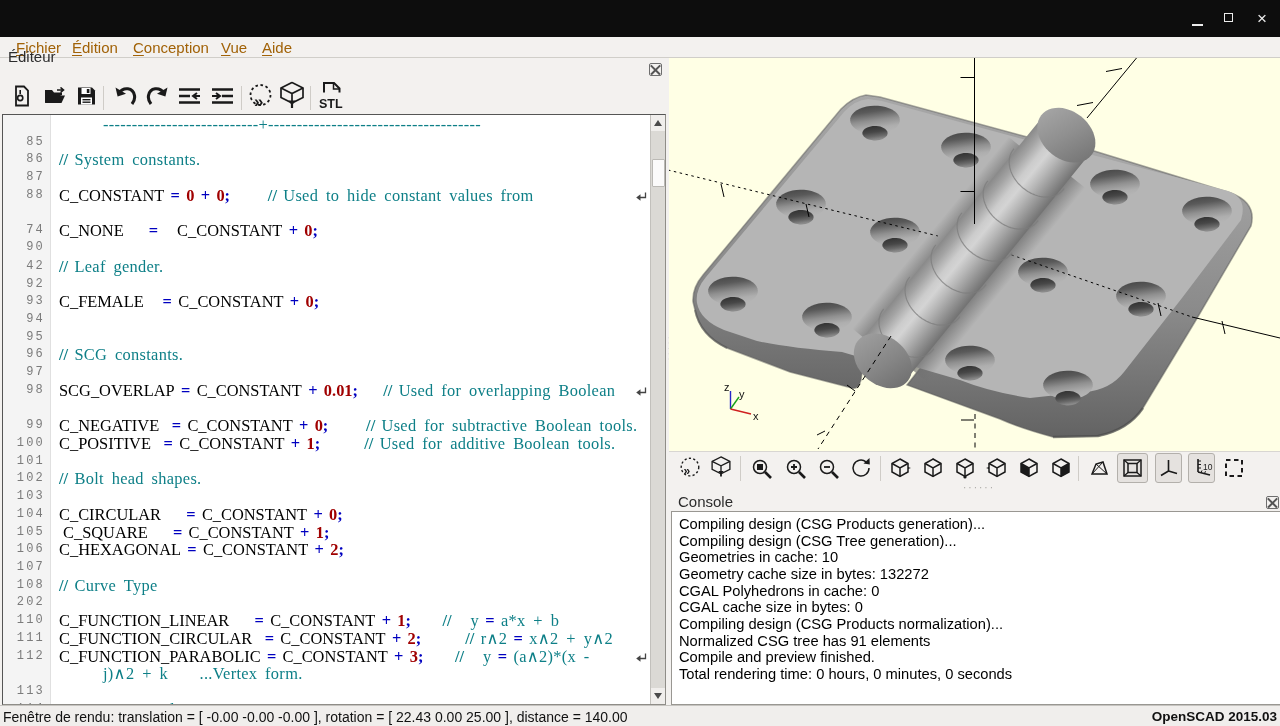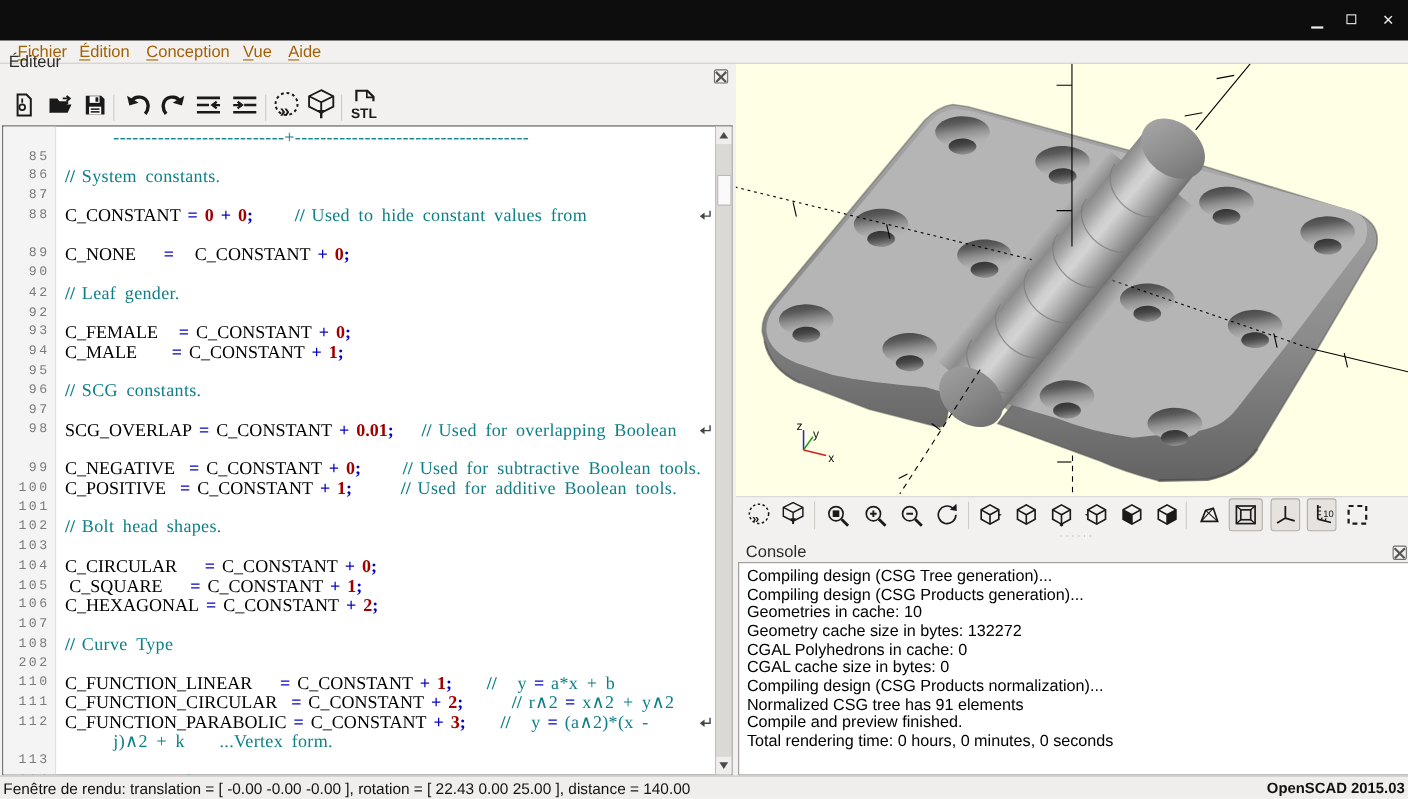--- a/index.html
+++ b/index.html
@@ -120,30 +120,29 @@
 <div class="ln" style="top:18.7px">85</div>
 <div class="ln" style="top:36.4px">86</div>
 <div class="cl" style="top:36.4px;left:56px"><cb>//</cb>&nbsp;<c>System&nbsp;constants.</c></div>
 <div class="ln" style="top:54.2px">87</div>
 <div class="ln" style="top:71.9px">88</div>
 <div class="cl" style="top:71.9px;left:56px"><i>C_CONSTANT</i>&nbsp;<o>=</o>&nbsp;<n>0</n>&nbsp;<o>+</o>&nbsp;<n>0</n><o>;</o>&nbsp;&nbsp;&nbsp;&nbsp;&nbsp;&nbsp;<cb>//</cb>&nbsp;<c>Used&nbsp;to&nbsp;hide&nbsp;constant&nbsp;values&nbsp;from</c></div>
 <div class="wm" style="top:73.9px"><svg width="12" height="11" viewBox="0 0 12 11">
         <path d="M10.5 0.5 V5.5 H3" fill="none" stroke="#444" stroke-width="1.3"></path>
         <path d="M5.5 2.2 L1.2 5.5 L5.5 8.8 Z" fill="#444"></path>
       </svg></div>
-<div class="ln" style="top:107.3px">89</div>
+<div class="ln" style="top:107.3px">74</div>
 <div class="cl" style="top:107.3px;left:56px"><i>C_NONE</i>&nbsp;&nbsp;&nbsp;&nbsp;<o>=</o>&nbsp;&nbsp;&nbsp;<i>C_CONSTANT</i>&nbsp;<o>+</o>&nbsp;<n>0</n><o>;</o></div>
 <div class="ln" style="top:124px">90</div>
 <div class="ln" style="top:142.8px">42</div>
 <div class="cl" style="top:142.8px;left:56px"><cb>//</cb>&nbsp;<c>Leaf&nbsp;gender.</c></div>
 <div class="ln" style="top:160.5px">92</div>
 <div class="ln" style="top:178.2px">93</div>
 <div class="cl" style="top:178.2px;left:56px"><i>C_FEMALE</i>&nbsp;&nbsp;&nbsp;<o>=</o>&nbsp;<i>C_CONSTANT</i>&nbsp;<o>+</o>&nbsp;<n>0</n><o>;</o></div>
 <div class="ln" style="top:195.9px">94</div>
-<div class="cl" style="top:195.9px;left:56px"><i>C_MALE</i>&nbsp;&nbsp;&nbsp;&nbsp;&nbsp;<o>=</o>&nbsp;<i>C_CONSTANT</i>&nbsp;<o>+</o>&nbsp;<n>1</n><o>;</o></div>
 <div class="ln" style="top:213.6px">95</div>
 <div class="ln" style="top:231.4px">96</div>
 <div class="cl" style="top:231.4px;left:56px"><cb>//</cb>&nbsp;<c>SCG&nbsp;constants.</c></div>
 <div class="ln" style="top:249.1px">97</div>
 <div class="ln" style="top:266.8px">98</div>
 <div class="cl" style="top:266.8px;left:56px"><i>SCG_OVERLAP</i>&nbsp;<o>=</o>&nbsp;<i>C_CONSTANT</i>&nbsp;<o>+</o>&nbsp;<n>0.01</n><o>;</o>&nbsp;&nbsp;&nbsp;&nbsp;<cb>//</cb>&nbsp;<c>Used&nbsp;for&nbsp;overlapping&nbsp;Boolean</c></div>
 <div class="wm" style="top:268.8px"><svg width="12" height="11" viewBox="0 0 12 11">
         <path d="M10.5 0.5 V5.5 H3" fill="none" stroke="#444" stroke-width="1.3"></path>
         <path d="M5.5 2.2 L1.2 5.5 L5.5 8.8 Z" fill="#444"></path>
       </svg></div>
@@ -434,22 +433,22 @@
         <rect x="3" y="3" width="16" height="16" fill="none" stroke="#1a1a1a" stroke-width="2" stroke-dasharray="4.5,3.5"></rect>
       </svg>
     </div>
   </div>
 <div class="dots" style="left:963px;top:482px">······</div>
 <div class="conshead">
   <div class="panelhead" style="left:9px;top:4px">Console</div>
   <div class="closebox" style="left:597px;top:7px"></div>
 </div>
 <div class="console">
+    <div>Compiling design (CSG Products generation)...</div>
     <div>Compiling design (CSG Tree generation)...</div>
-    <div>Compiling design (CSG Products generation)...</div>
     <div>Geometries in cache: 10</div>
     <div>Geometry cache size in bytes: 132272</div>
     <div>CGAL Polyhedrons in cache: 0</div>
     <div>CGAL cache size in bytes: 0</div>
     <div>Compiling design (CSG Products normalization)...</div>
     <div>Normalized CSG tree has 91 elements</div>
     <div>Compile and preview finished.</div>
     <div>Total rendering time: 0 hours, 0 minutes, 0 seconds</div>
   </div>
 <div class="statusbar">

